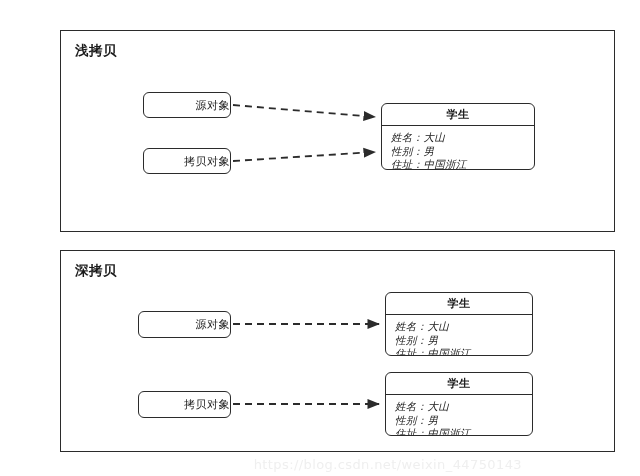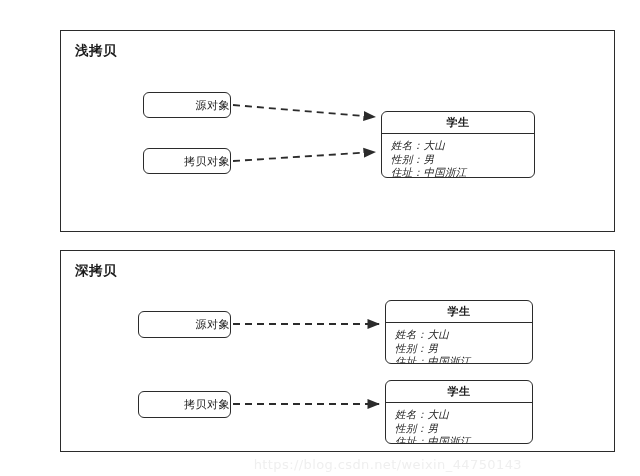--- a/index.html
+++ b/index.html
@@ -67,21 +67,20 @@
   }
 
   
   .entity {
     position: absolute;
     border: 1.5px solid #2b2b2b;
     border-radius: 6px;
     background: #ffffff;
     box-sizing: border-box;
     overflow: hidden;
-    margin-top: 8px;
   }
   .entity-header {
     height: 21px;
     line-height: 21px;
     text-align: center;
     font-size: 11px;
     font-weight: bold;
     color: #1a1a1a;
     border-bottom: 1.5px solid #2b2b2b;
     letter-spacing: 0.5px;

